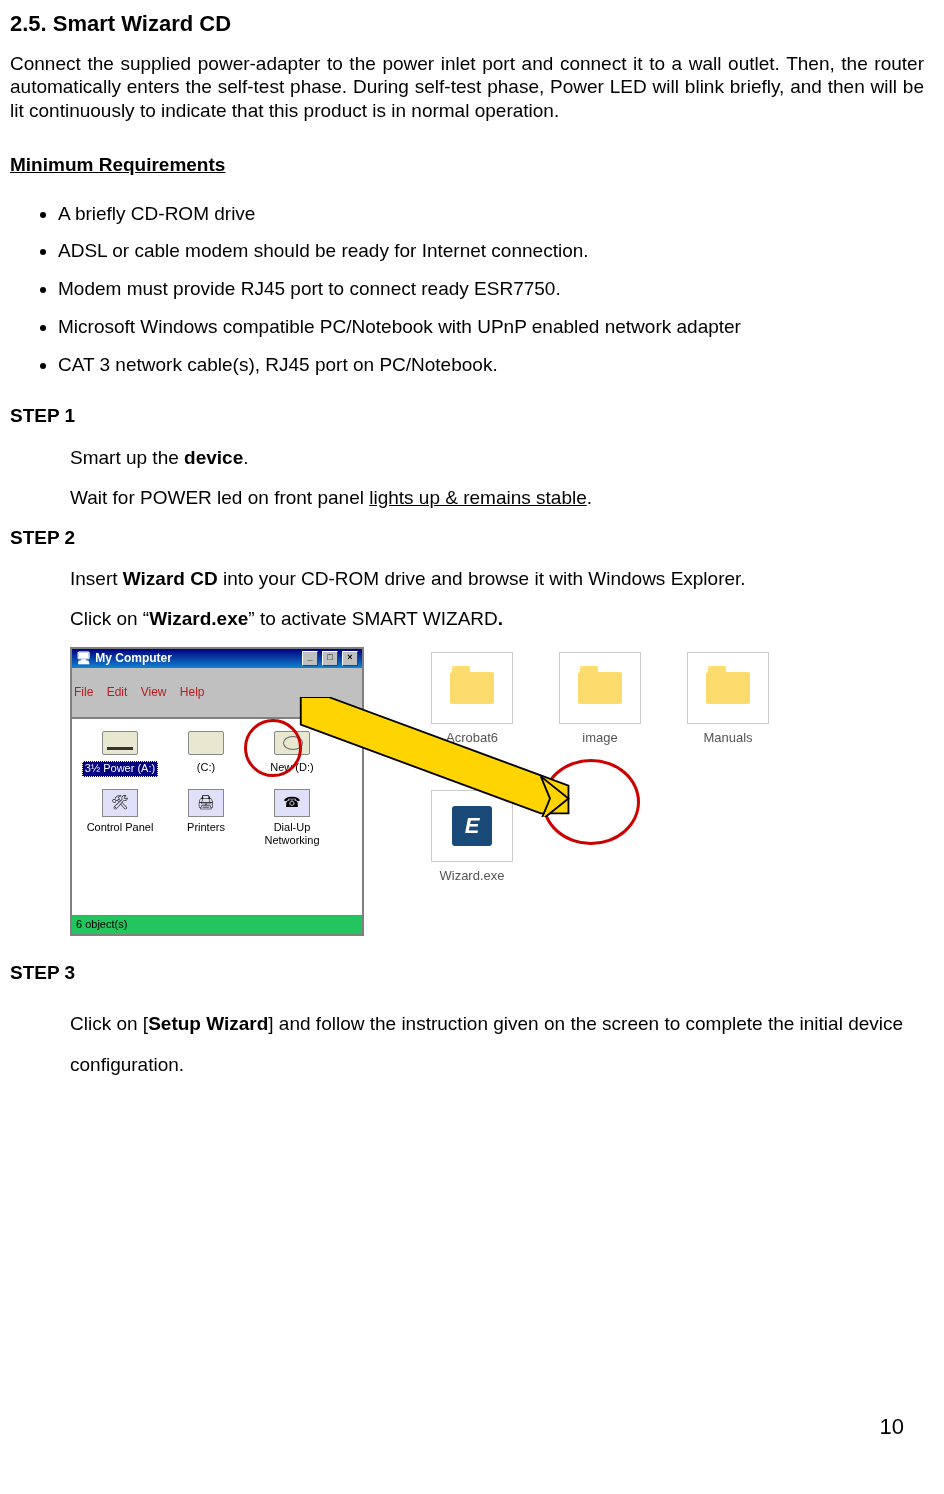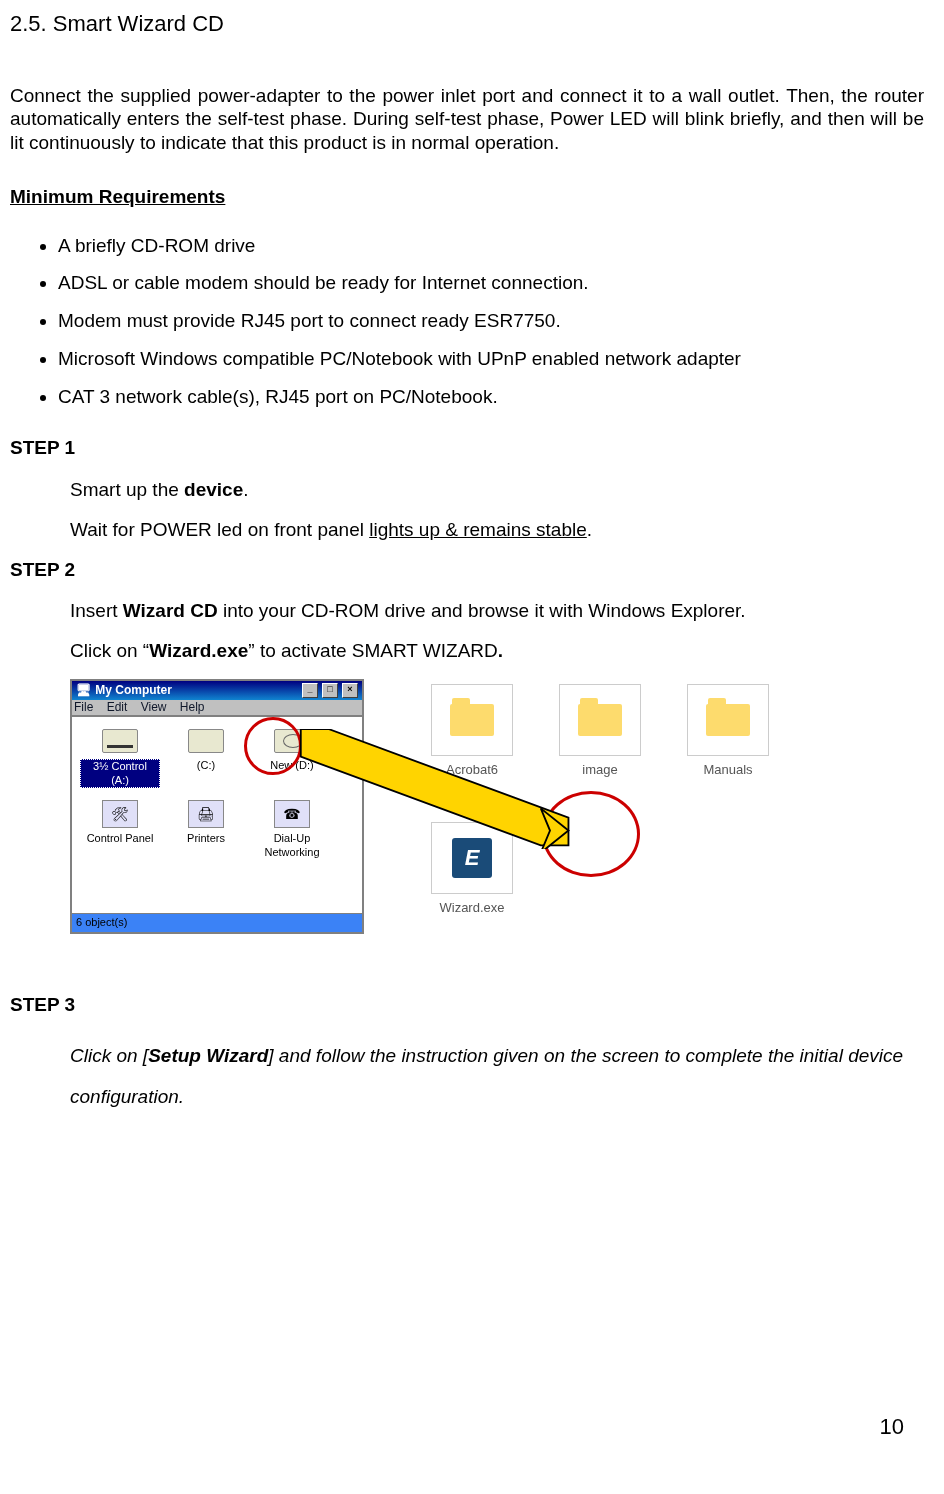--- a/index.html
+++ b/index.html
@@ -6,23 +6,23 @@
     font-family: Arial, Helvetica, sans-serif;
     font-size: 19px;
     color: #000;
     margin: 0;
     padding: 10px 20px 20px 10px;
     width: 944px;
     box-sizing: border-box;
     line-height: 1.25;
   }
   .section-title {
-    font-weight: normal;
+    font-weight: bold;
     font-size: 22px;
-    margin-bottom: 46px;
+    margin-bottom: 14px;
   }
   .intro-para {
     text-align: justify;
     margin: 0 0 30px 0;
   }
   .min-req-title {
     font-weight: bold;
     text-decoration: underline;
     margin: 25px 0;
   }
@@ -37,21 +37,20 @@
   .step-label {
     font-weight: bold;
     margin: 10px 0 18px 0;
   }
   .step-body {
     margin: 0 0 16px 60px;
   }
   .step-body-wide {
     margin: 0 0 16px 60px;
     line-height: 2.2;
-    font-style: italic;
   }
   .u { text-decoration: underline; }
   .b { font-weight: bold; }
 
   
   .mock-wrap {
     position: relative;
     margin: 12px 0 24px 60px;
     width: 690px;
     height: 290px;
@@ -84,22 +83,22 @@
     border-bottom-color:#404040;
     font-size: 9px;
     line-height: 11px;
     text-align: center;
     color:#000;
     font-family: Arial;
   }
   .win-menu {
     background: #c0c0c0;
     border-bottom: 1px solid #808080;
-    padding: 0 2px;
-    color: #0f172a;
+    padding: 17px 2px;
+    color: #b91c1c;
   }
   .win-menu span { margin-right: 10px; }
   .win-menu span::first-letter { text-decoration: underline; }
   .win-body {
     background: #fff;
     height: 180px;
     padding: 8px;
     display: flex;
     flex-wrap: wrap;
     align-content: flex-start;
@@ -129,21 +128,21 @@
   }
   .red-circle {
     position: absolute;
     width: 52px; height: 52px;
     border: 3px solid #cc0000;
     border-radius: 50%;
     pointer-events: none;
   }
   .win-status {
     border-top: 1px solid #808080;
-    background: #3b82f6;
+    background: #22c55e;
     font-size: 11px;
     padding: 2px 4px;
     color:#000;
   }
 
   
   .folder-grid {
     position: absolute;
     left: 360px; top: 5px;
     width: 340px;
@@ -307,21 +306,21 @@
       <span>File</span>
       <span>Edit</span>
       <span>View</span>
       <span>Help</span>
     </div>
     <div class="win-body">
       <div class="win-icon sel">
         <div class="glyph">
               <div class="drivebox floppy"></div>
             </div>
-        <span class="cap">3½ Control (A:)</span>
+        <span class="cap">3½ Power (A:)</span>
       </div>
       <div class="win-icon">
         <div class="glyph">
               <div class="drivebox"></div>
             </div>
         <span>(C:)</span>
       </div>
       <div class="win-icon">
         <div class="glyph">
               <div class="drivebox cd"></div>

